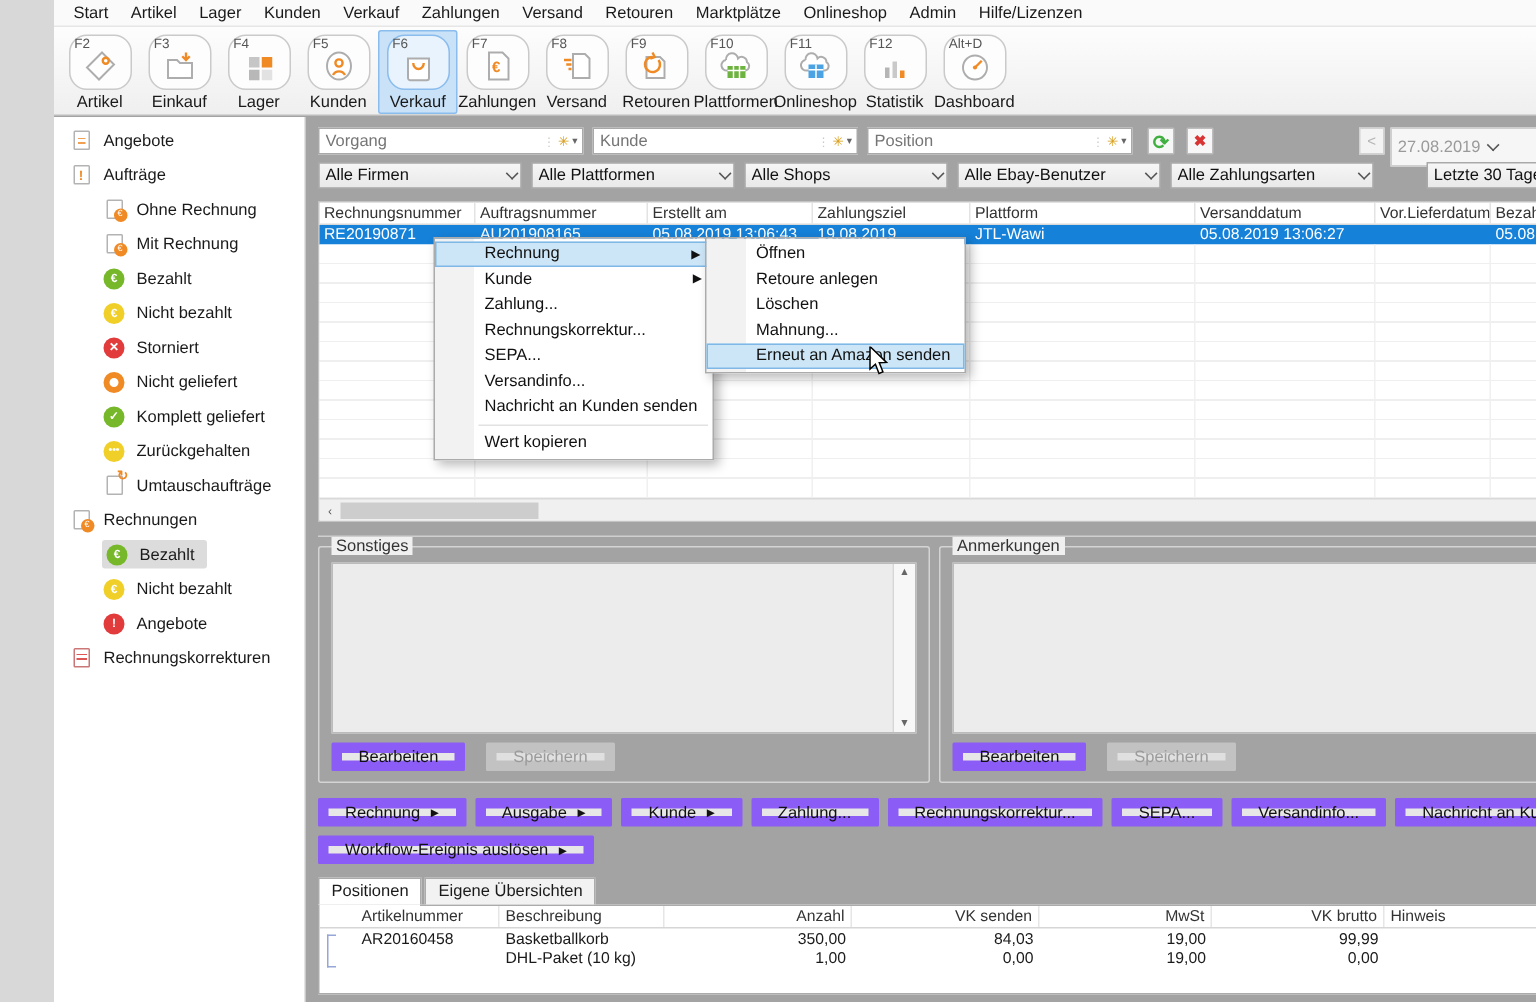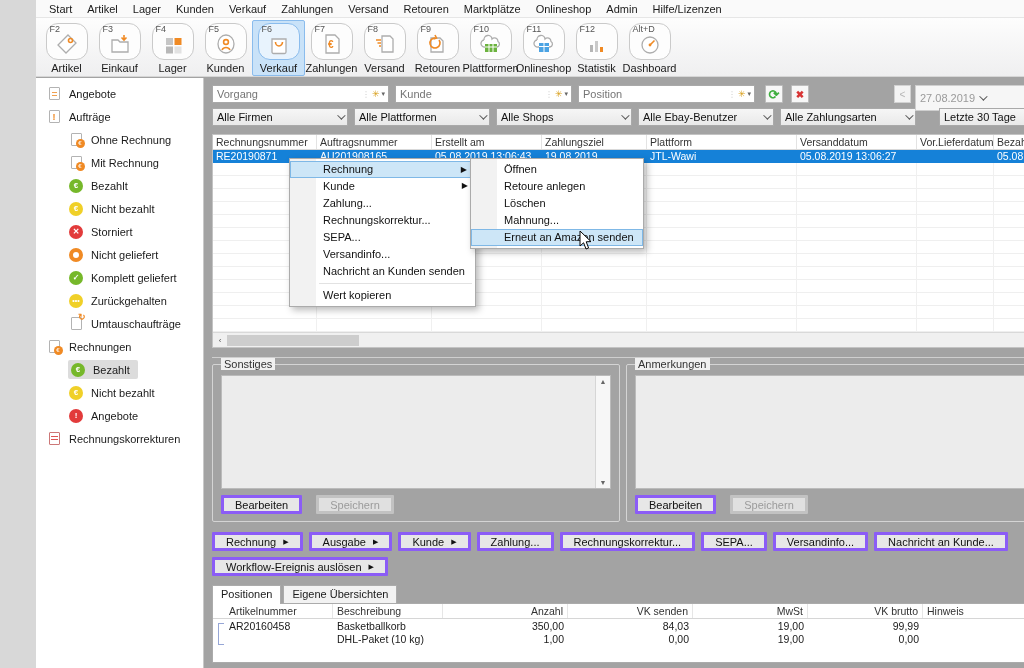--- a/index.html
+++ b/index.html
@@ -106,41 +106,41 @@
   .group { position:relative; border:1px solid #d4d4d4; border-radius:2px; height:158px; }
   .g1 { width:408px; } .g2 { width:426px; }
   .legend { position:absolute; top:-7px; left:8px; background:#f0f0f0; padding:0 3px; color:#333; }
   .ta { position:absolute; left:8px; top:10px; right:8px; height:114px; background:#ececec;
     border:1px solid #bbbbbb; display:flex; }
   .ta .fill { flex:1; }
   .vscroll { width:15px; border-left:1px solid #d6d6d6; background:#f7f7f7; display:flex;
     flex-direction:column; justify-content:space-between; align-items:center; font-size:7px; color:#666;
     padding:2px 0; }
   .gbtns { position:absolute; left:8px; bottom:7px; display:flex; gap:14px; }
-  .btn { height:19px; padding:0 11px; background:#e7e7e7; border:3px solid #8b5cf6; border-radius:1px;
+  .btn { height:19px; padding:0 11px; background:#e7e7e7; border:7px solid #8b5cf6; border-radius:1px;
     display:inline-flex; align-items:center; white-space:nowrap; font-size:11px; color:#111; }
   .btn.disabled { color:#9b9b9b; background:#e0e0e0; border-color:#c2c2c2; }
   .btn .mini { font-size:7px; margin-left:7px; }
   
   .actions { display:flex; gap:6px; margin:10px 0 0 8px; }
   .wfrow { margin:6px 0 0 8px; }
   .summary { position:absolute; right:8px; top:451px; text-align:right; line-height:15.5px; color:#222; }
   
   .tabbar { display:flex; margin:9px 0 0 8px; position:relative; z-index:2; }
   .tab { height:18px; padding:2px 8px 0; border:1px solid #ababab; background:#f2f2f2;
     margin-right:2px; border-bottom:none; }
   .tab.active { background:#fff; position:relative; }
   .tab.active::after { content:""; position:absolute; left:0; right:0; bottom:-1px; height:1px; background:#fff; }
   .pospanel { margin-left:8px; width:838px; height:60px; border:1px solid #ababab; background:#fff;
     position:relative; z-index:1; }
   .prow { display:flex; font-size:10.5px; }
   .phead { height:15px; border-bottom:1px solid #d6d6d6; color:#333; }
   .phead .pc { border-right:1px solid #e6e6e6; }
   .pc { padding:1px 4px; overflow:hidden; white-space:nowrap; }
-  .p0{width:120px;flex:none;padding-left:16px} .p1{width:110px;flex:none} .p2{width:125px;flex:none;text-align:right}
+  .p0{width:120px;flex:none;padding-left:28px} .p1{width:110px;flex:none} .p2{width:125px;flex:none;text-align:right}
   .p3{width:125px;flex:none;text-align:right} .p4{width:115px;flex:none;text-align:right}
   .p5{width:115px;flex:none;text-align:right} .p6{flex:1}
   .pdata { height:13px; }
   .bracket { position:absolute; left:5px; top:19px; width:6px; height:22px;
     border-left:1px solid #96a6d6; border-top:1px solid #96a6d6; border-bottom:1px solid #96a6d6; }
   
   .cmenu { position:absolute; width:187px; background:linear-gradient(to right,#f2f2f2 0,#f2f2f2 26px,#fff 26px);
     border:1px solid #ababab; box-shadow:3px 3px 7px rgba(0,0,0,.28); padding:2px 0; z-index:50; }
   .mi { height:17px; line-height:16px; padding-left:33px; position:relative; color:#111; }
   .mi .sub { position:absolute; right:7px; top:0; font-size:8px; }

